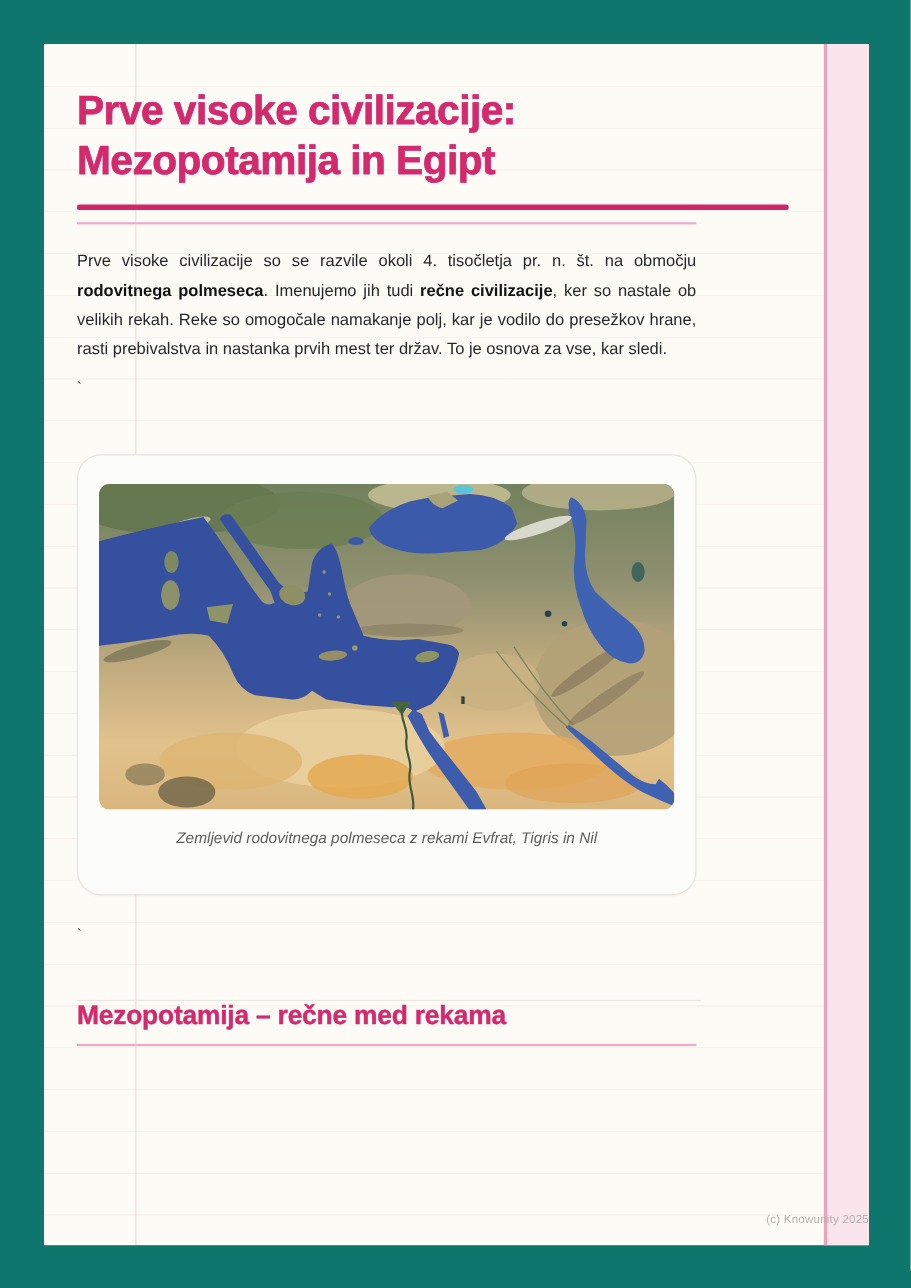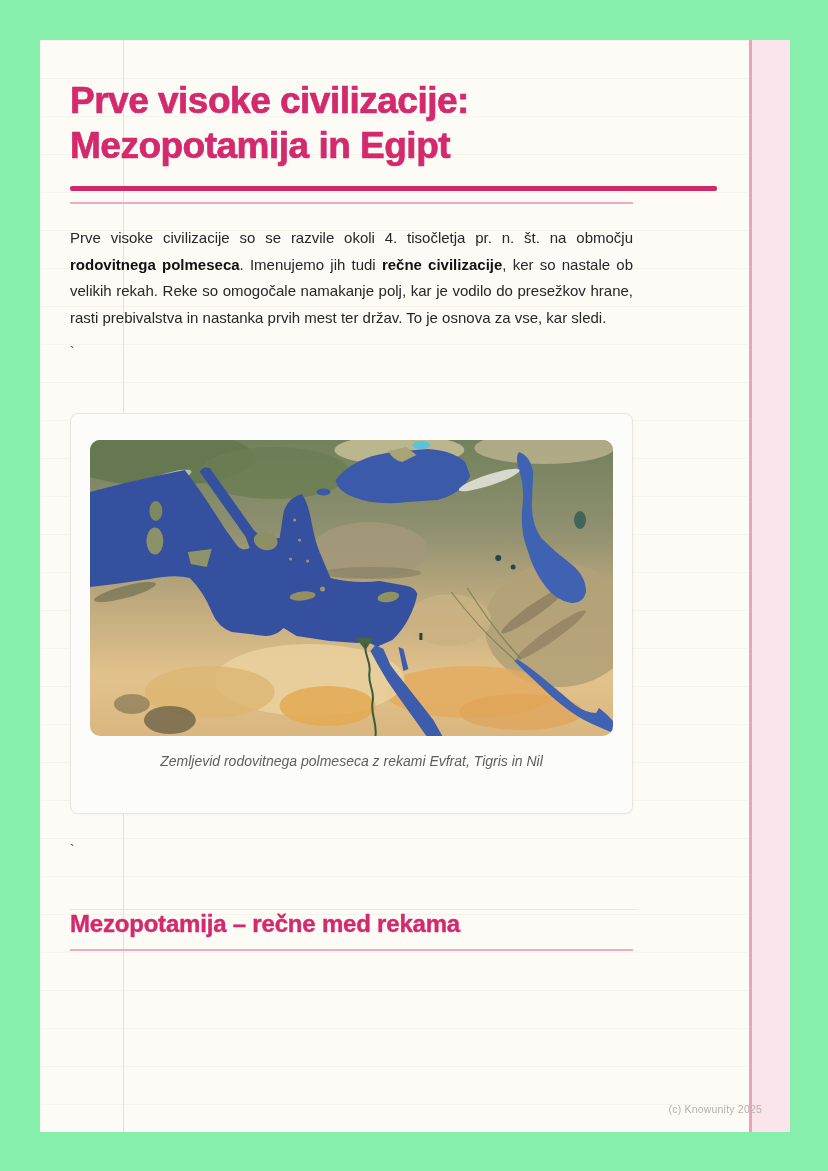--- a/index.html
+++ b/index.html
@@ -1,38 +1,38 @@
 <!DOCTYPE html>
 <html><head>
 <meta charset="utf-8">
 <style>
   html,body{margin:0;padding:0;background:#ffffff;}
   body{width:828px;height:1171px;position:relative;font-family:"Liberation Sans",sans-serif;overflow:hidden;}
-  .canvas{position:absolute;inset:0;background:#86efac;text-decoration:underline;}
+  .canvas{position:absolute;inset:0;background:#0f766e;text-decoration:underline;}
   .page{position:absolute;left:40px;top:40px;width:750px;height:1092px;background:#fdfbf6;}
   .ruled{position:absolute;inset:0;background:repeating-linear-gradient(to bottom,rgba(196,176,152,0.10) 0 1px,transparent 1px 38px);pointer-events:none;}
   .vline{position:absolute;left:83px;top:0;bottom:0;width:1px;background:rgba(196,176,152,0.35);}
   .stripe{position:absolute;top:0;right:0;bottom:0;width:38px;background:#fbe5ed;border-left:3px solid #e9a4bb;}
   .content{position:absolute;left:30px;top:0;width:647px;z-index:2;}
   h1.title{margin:38px 0 0;font-size:37px;line-height:1.22;font-weight:700;color:#d3296d;-webkit-text-stroke:0.7px #d3296d;letter-spacing:-0.5px;max-width:540px;}
   .title-rule{margin-top:18px;width:647px;height:5px;background:#cf2768;border-radius:2px;}
   h2.sec{margin:0;font-size:24px;line-height:1.15;font-weight:700;color:#d3296d;-webkit-text-stroke:0.4px #d3296d;letter-spacing:-0.2px;}
   .h2-intro{margin-top:40px;}
   .h2-u{height:2px;background:#eeaac6;width:563px;margin-top:11px;}
   p.body{width:563px;margin:21px 0 12px;font-size:15px;line-height:26.5px;color:#26272a;text-align:justify;}
   p.body strong{font-weight:700;color:#101113;}
   .tick{font-size:13px;color:#3a3a3a;line-height:18px;width:563px;}
   .tick-1{margin-top:10px;}
   .tick-2{margin-top:27px;}
-  .figure{margin:52px 0 0;width:563px;box-sizing:border-box;background:#fcfcfa;border:1px solid #e8e5e0;border-radius:8px;padding:26px 19px 0;box-shadow:0 1px 2px rgba(0,0,0,0.03);}
+  .figure{margin:52px 0 0;width:563px;box-sizing:border-box;background:#fcfcfa;border:1px solid #e8e5e0;border-radius:22px;padding:26px 19px 0;box-shadow:0 1px 2px rgba(0,0,0,0.03);}
   .map{display:block;width:100%;height:296px;border-radius:10px;overflow:hidden;}
   .figure figcaption{margin:17px 0 0;padding-bottom:44px;font-style:italic;font-size:14px;color:#5e5e5e;text-align:center;}
   .divider{margin-top:50px;width:567px;height:1px;background:#e9e6e0;border:none;}
   .h2-mezo{margin-top:21px;}
-  .footer{position:absolute;right:28px;bottom:17px;font-size:10.5px;color:#b5b2ad;letter-spacing:0.2px;z-index:5;}
+  .footer{position:absolute;right:0;bottom:17px;font-size:10.5px;color:#b5b2ad;letter-spacing:0.2px;z-index:5;}
 </style>
 </head>
 <body>
 
 <div class="canvas">
   <div class="page">
     <div class="ruled"></div>
     <div class="vline"></div>
     <div class="stripe"></div>
 

